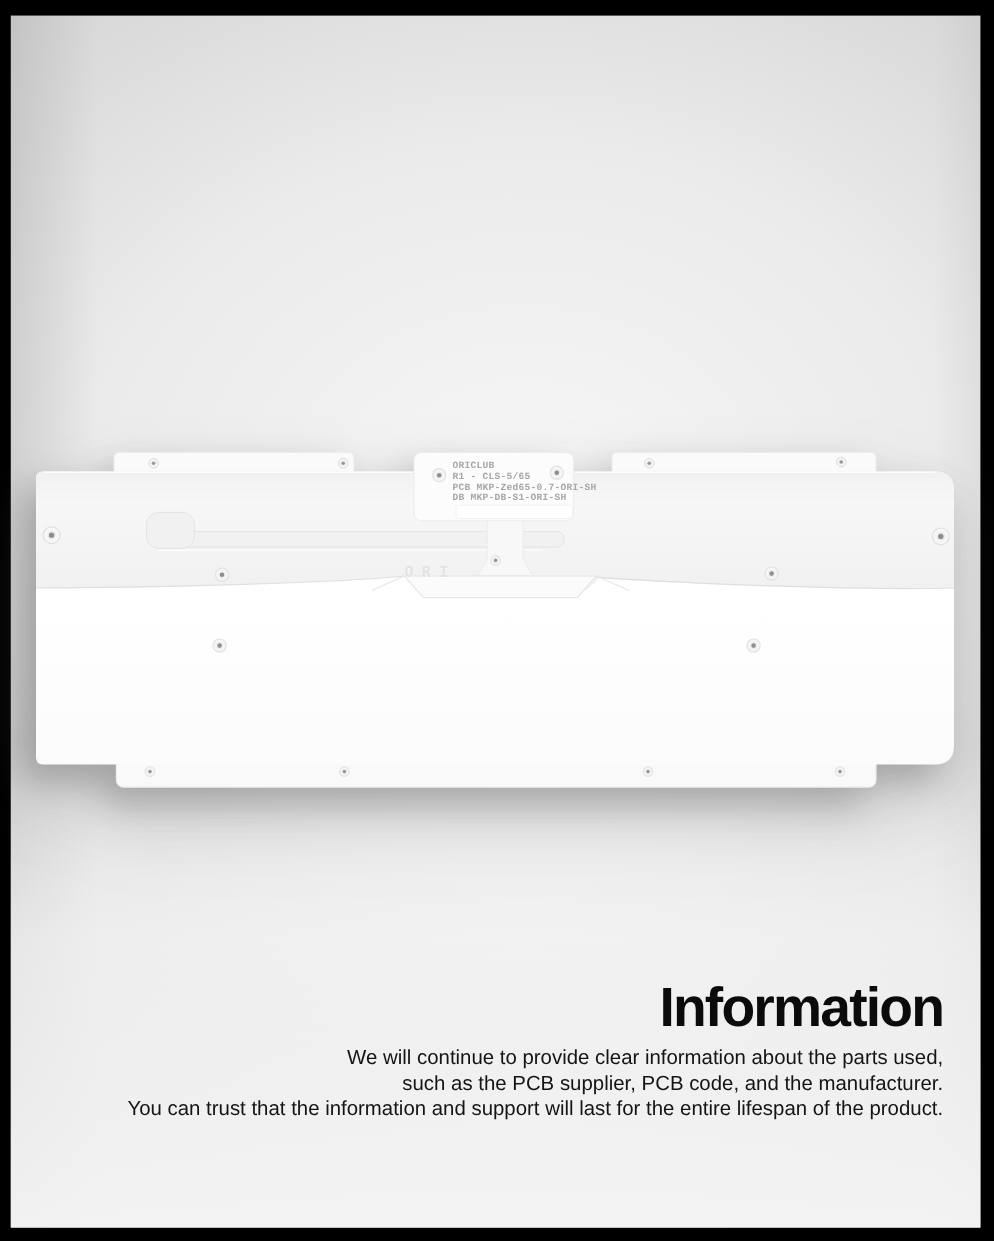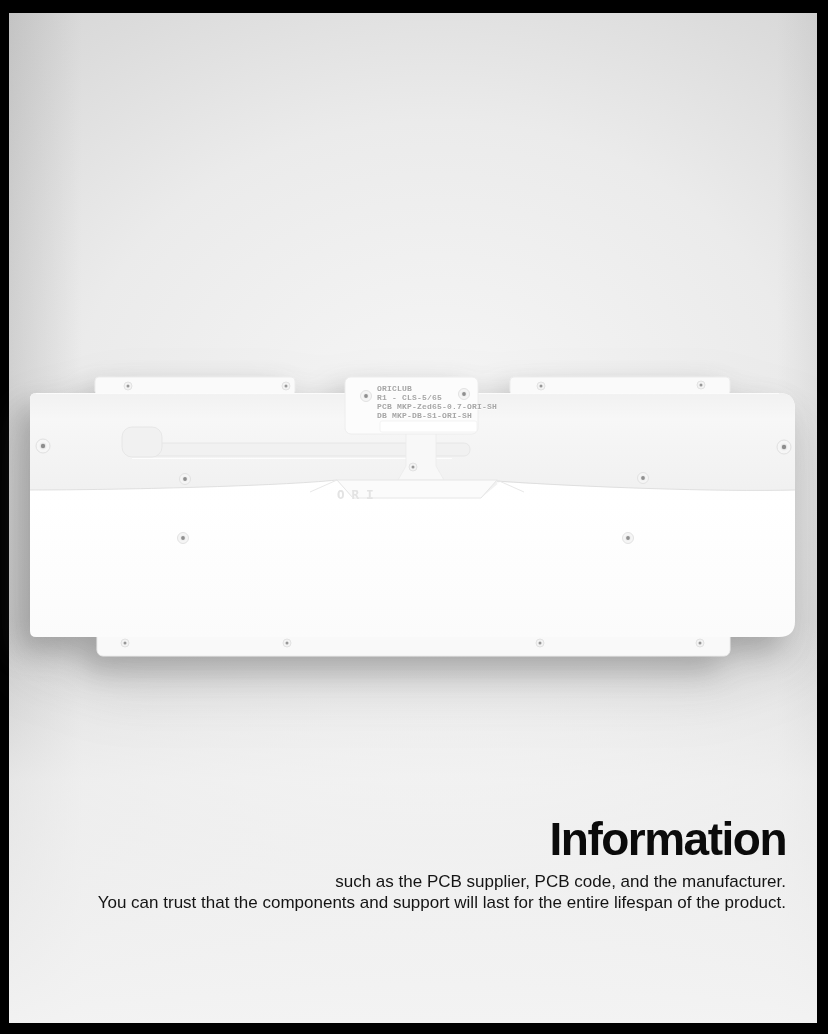--- a/index.html
+++ b/index.html
@@ -18,21 +18,21 @@
     position:absolute;left:0;top:0;width:808px;height:1010px;
     filter:drop-shadow(-12px 14px 14px rgba(70,70,70,.30)) drop-shadow(4px 26px 26px rgba(90,90,90,.20));
   }
   .engrave-lines{
     position:absolute;left:368px;top:371px;width:130px;
     font-family:Liberation Mono, monospace;font-size:8px;line-height:9px;
     font-weight:bold;color:#a6a6a6;letter-spacing:.2px;white-space:nowrap;
     text-shadow:0 .5px 0 rgba(255,255,255,.9);
   }
   .ori-badge-text{
-    position:absolute;left:328px;top:474px;width:160px;text-align:left;
+    position:absolute;left:328px;top:456px;width:160px;text-align:left;
     font-family:"DejaVu Sans Mono",monospace;font-size:12.5px;line-height:16px;font-weight:bold;
     letter-spacing:7px;color:#e3e3e3;
     text-shadow:0 1px 1px rgba(255,255,255,.95), 0 -0.5px .5px rgba(0,0,0,.07);
   }
   .cls-logo-text{
     position:absolute;right:22px;top:562px;
     font-size:45px;line-height:45px;font-weight:bold;letter-spacing:19px;
     color:#f7f7f7;-webkit-text-stroke:2px #e4e4e4;
     text-shadow:0 1.5px 1px rgba(255,255,255,.9), 0 -1px 1px rgba(0,0,0,.05);
     white-space:nowrap;
@@ -143,18 +143,19 @@
     <div>PCB MKP-Zed65-0.7-ORI-SH</div>
     <div>DB MKP-DB-S1-ORI-SH</div>
   </div>
 
   <div class="ori-badge-text">ORI</div>
 
 
   <div class="info-section">
     <h1 class="info-heading">Information</h1>
     <div class="info-paragraph">
+      <div>We will continue to provide clear information about the parts used,</div>
       <div>such as the PCB supplier, PCB code, and the manufacturer.</div>
-      <div>You can trust that the components and support will last for the entire lifespan of the product.</div>
+      <div>You can trust that the information and support will last for the entire lifespan of the product.</div>
     </div>
   </div>
 
 </div>
 
 </body></html>

